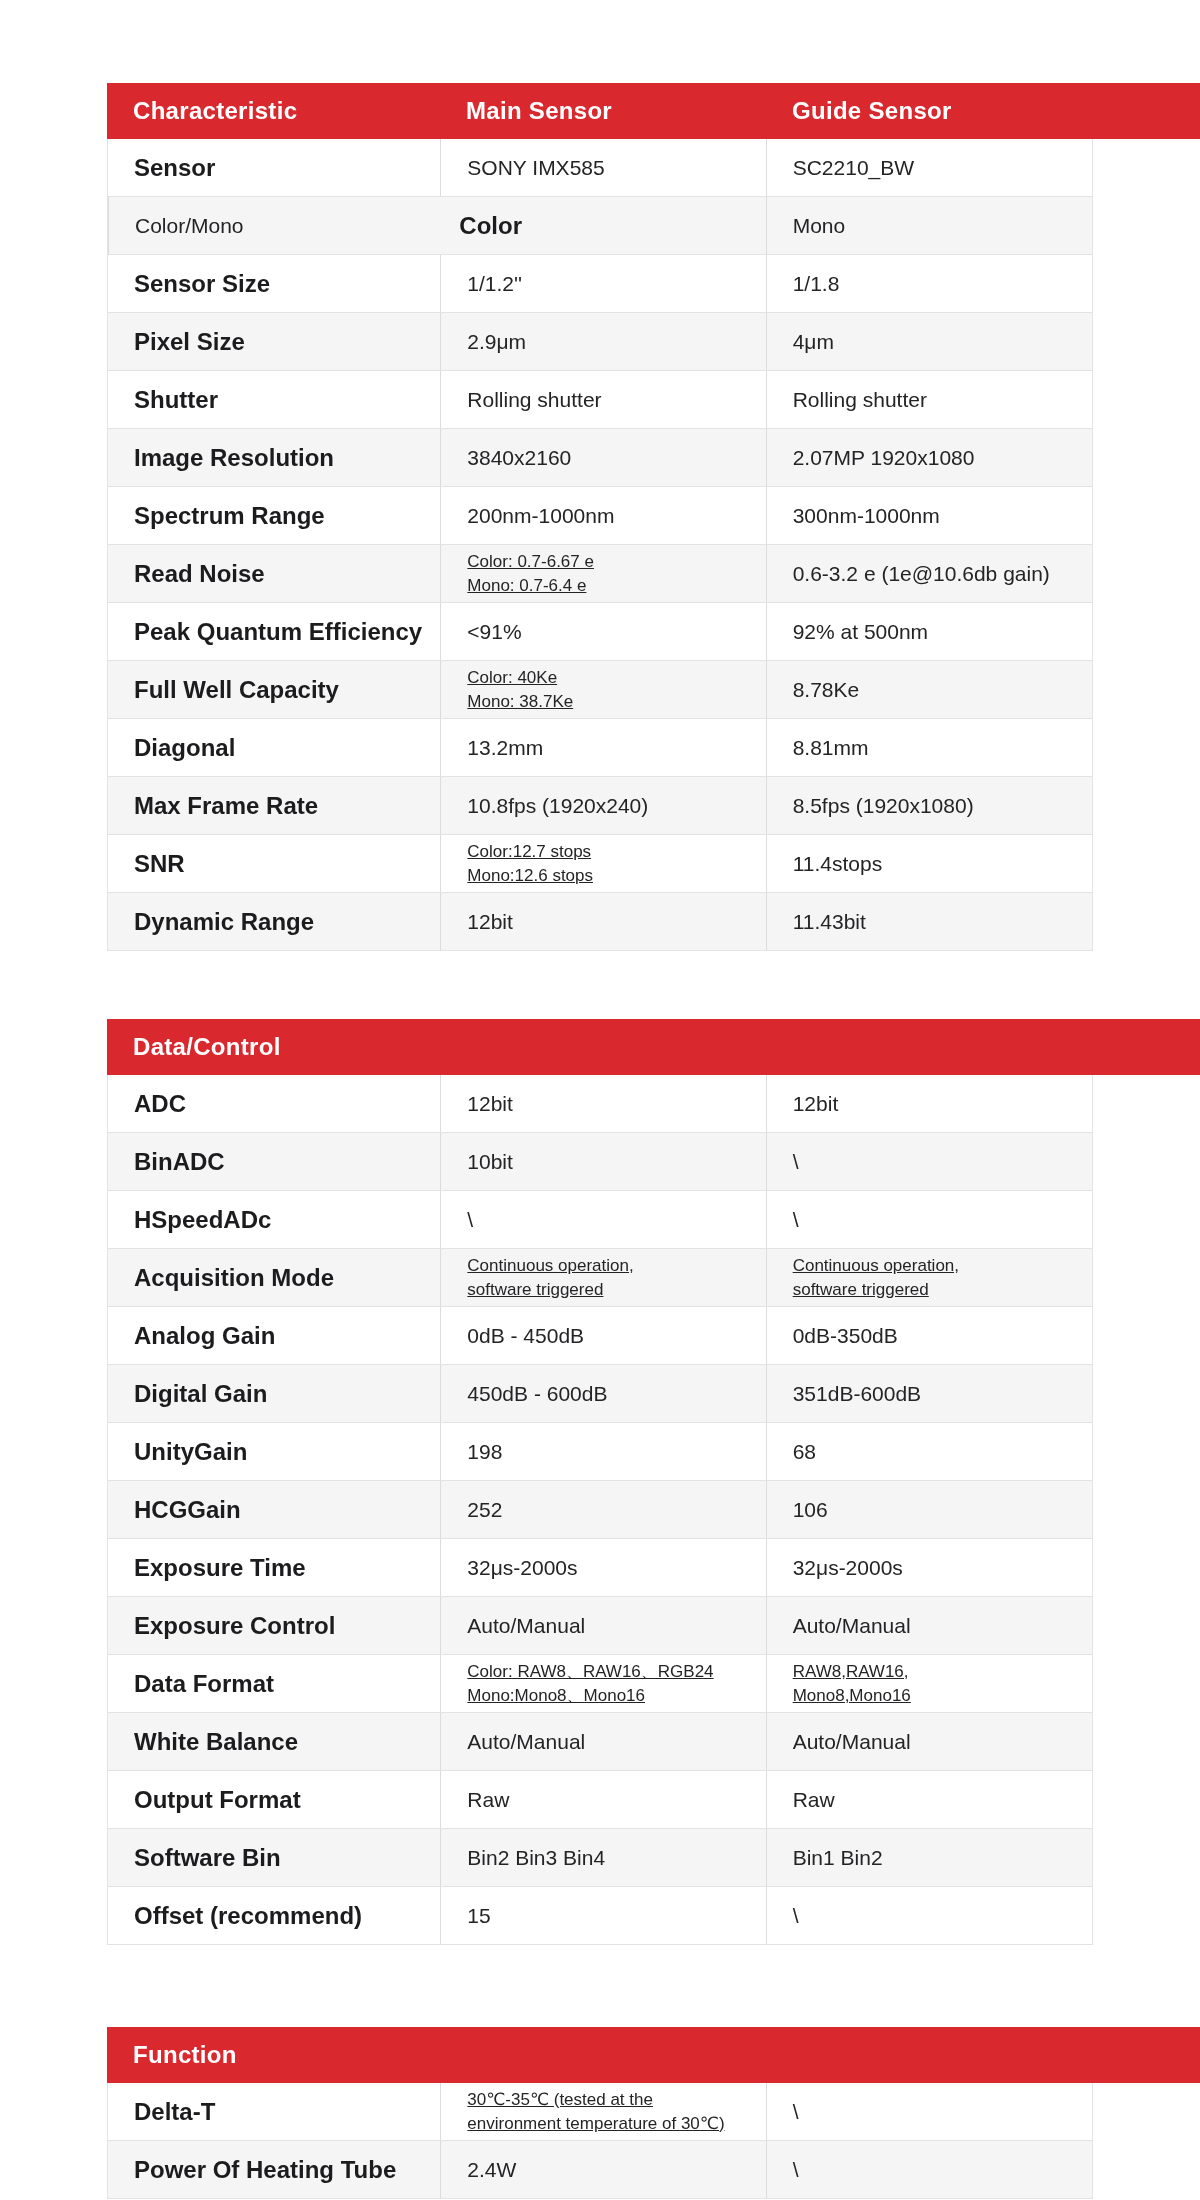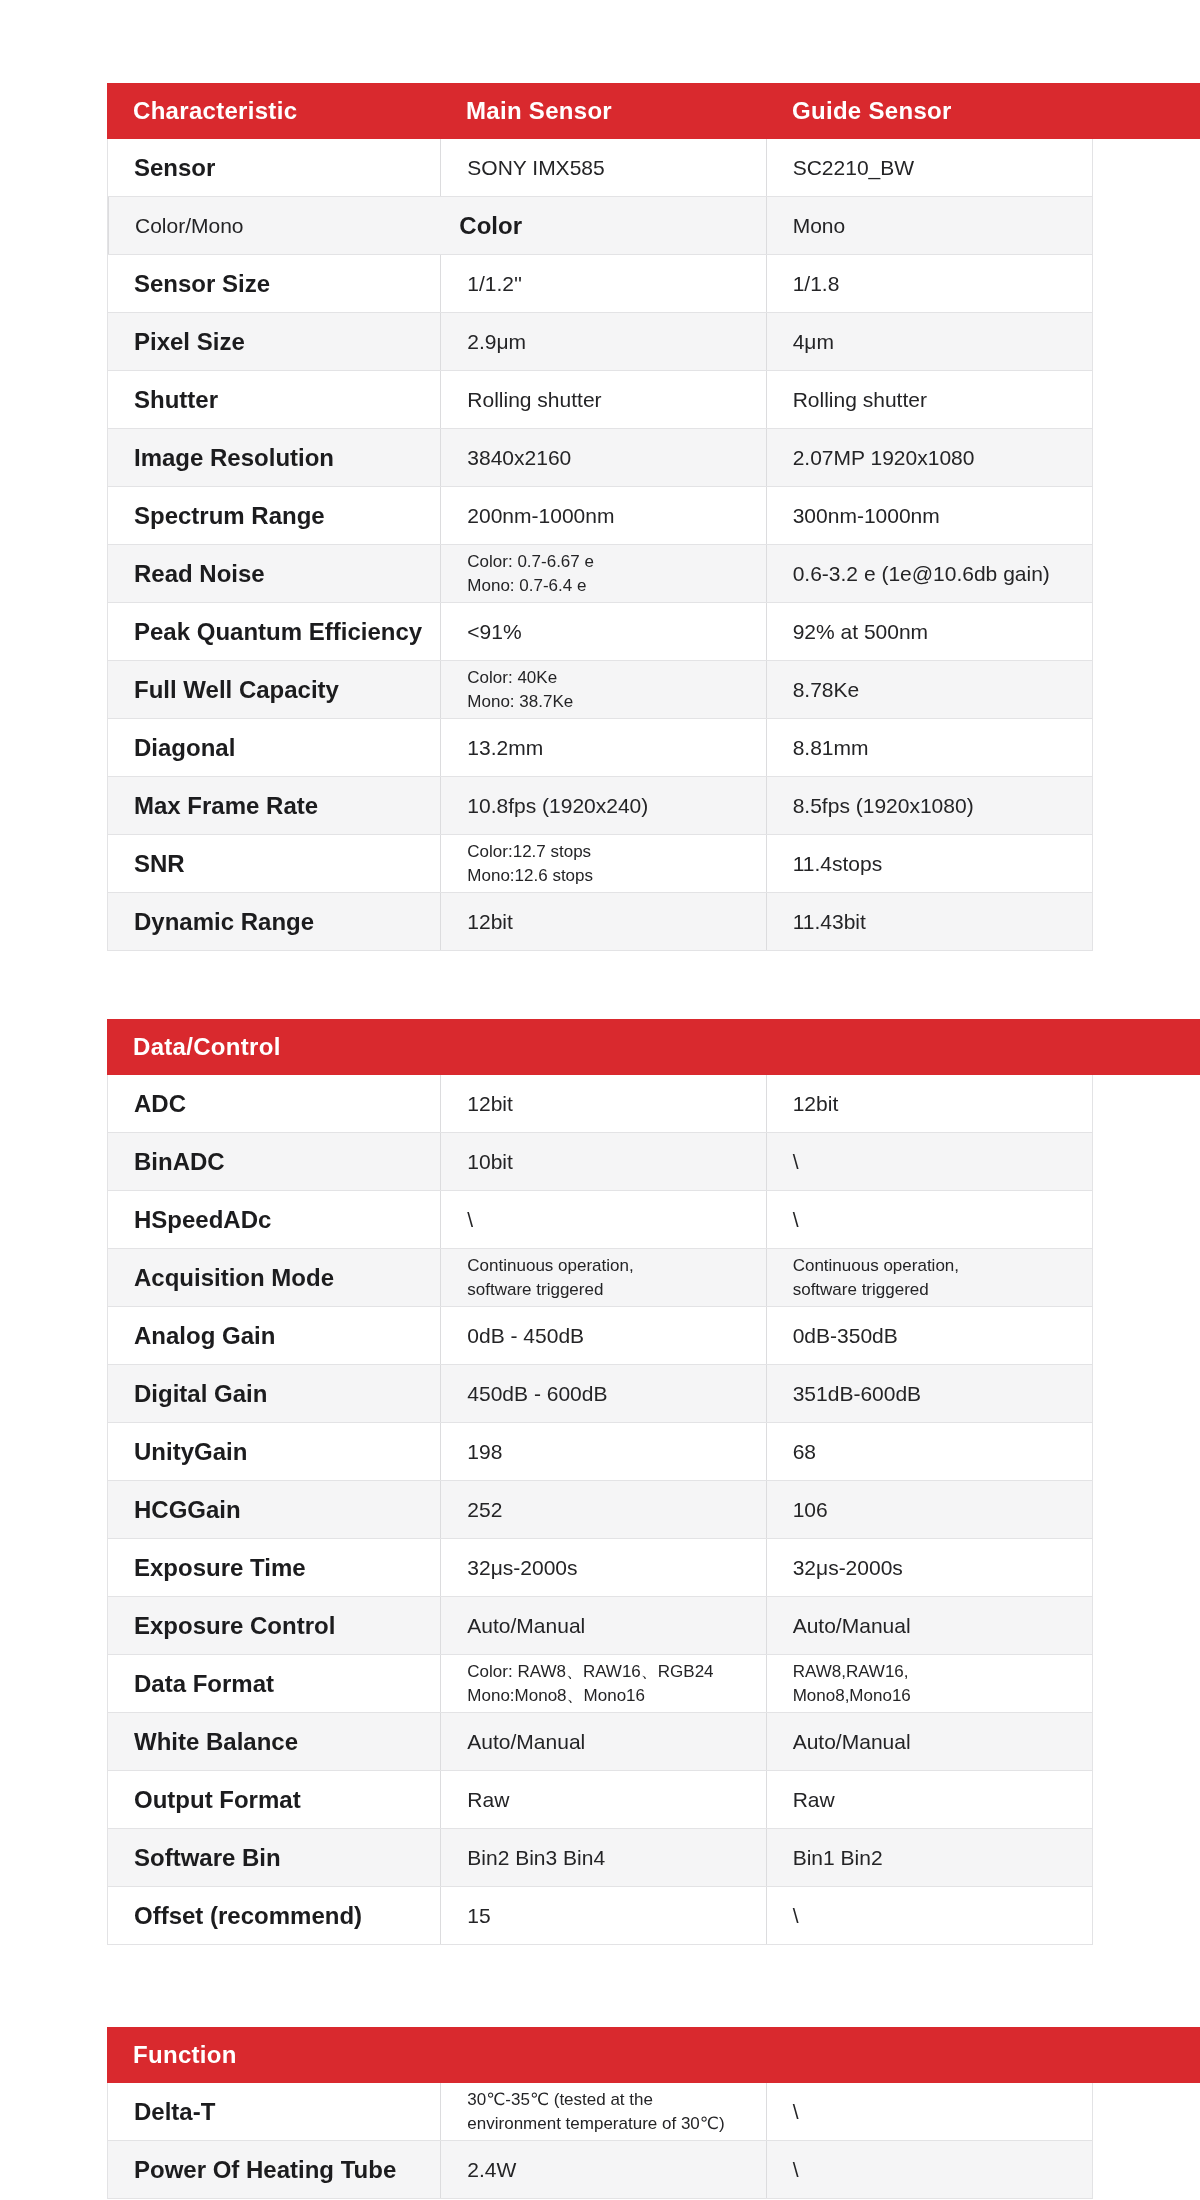--- a/index.html
+++ b/index.html
@@ -48,21 +48,21 @@
     box-sizing:border-box;
     display:flex;flex-direction:column;justify-content:center;
     padding-left:26px;padding-right:10px;
   }
   .cell.c1{width:333px;}
   .cell.c2{width:326px;border-left:1px solid var(--divider);}
   .cell.c3{width:327px;border-left:1px solid var(--divider);justify-content:center;}
 
   .label{font-size:24px;font-weight:700;color:var(--label-text);white-space:nowrap;}
   .value{font-size:21px;color:var(--value-text);white-space:nowrap;}
-  .value.small{font-size:17px;line-height:24px;}
+  .value.small{font-size:17px;line-height:24px;text-decoration:underline;}
 </style>
 </head>
 <body>
 
 <div class="page">
   <section class="spec-table" id="table-characteristic">
       <div class="thead">
         <span class="hcell c1">Characteristic</span>
         <span class="hcell c2">Main Sensor</span>
         <span class="hcell c3">Guide Sensor</span>

